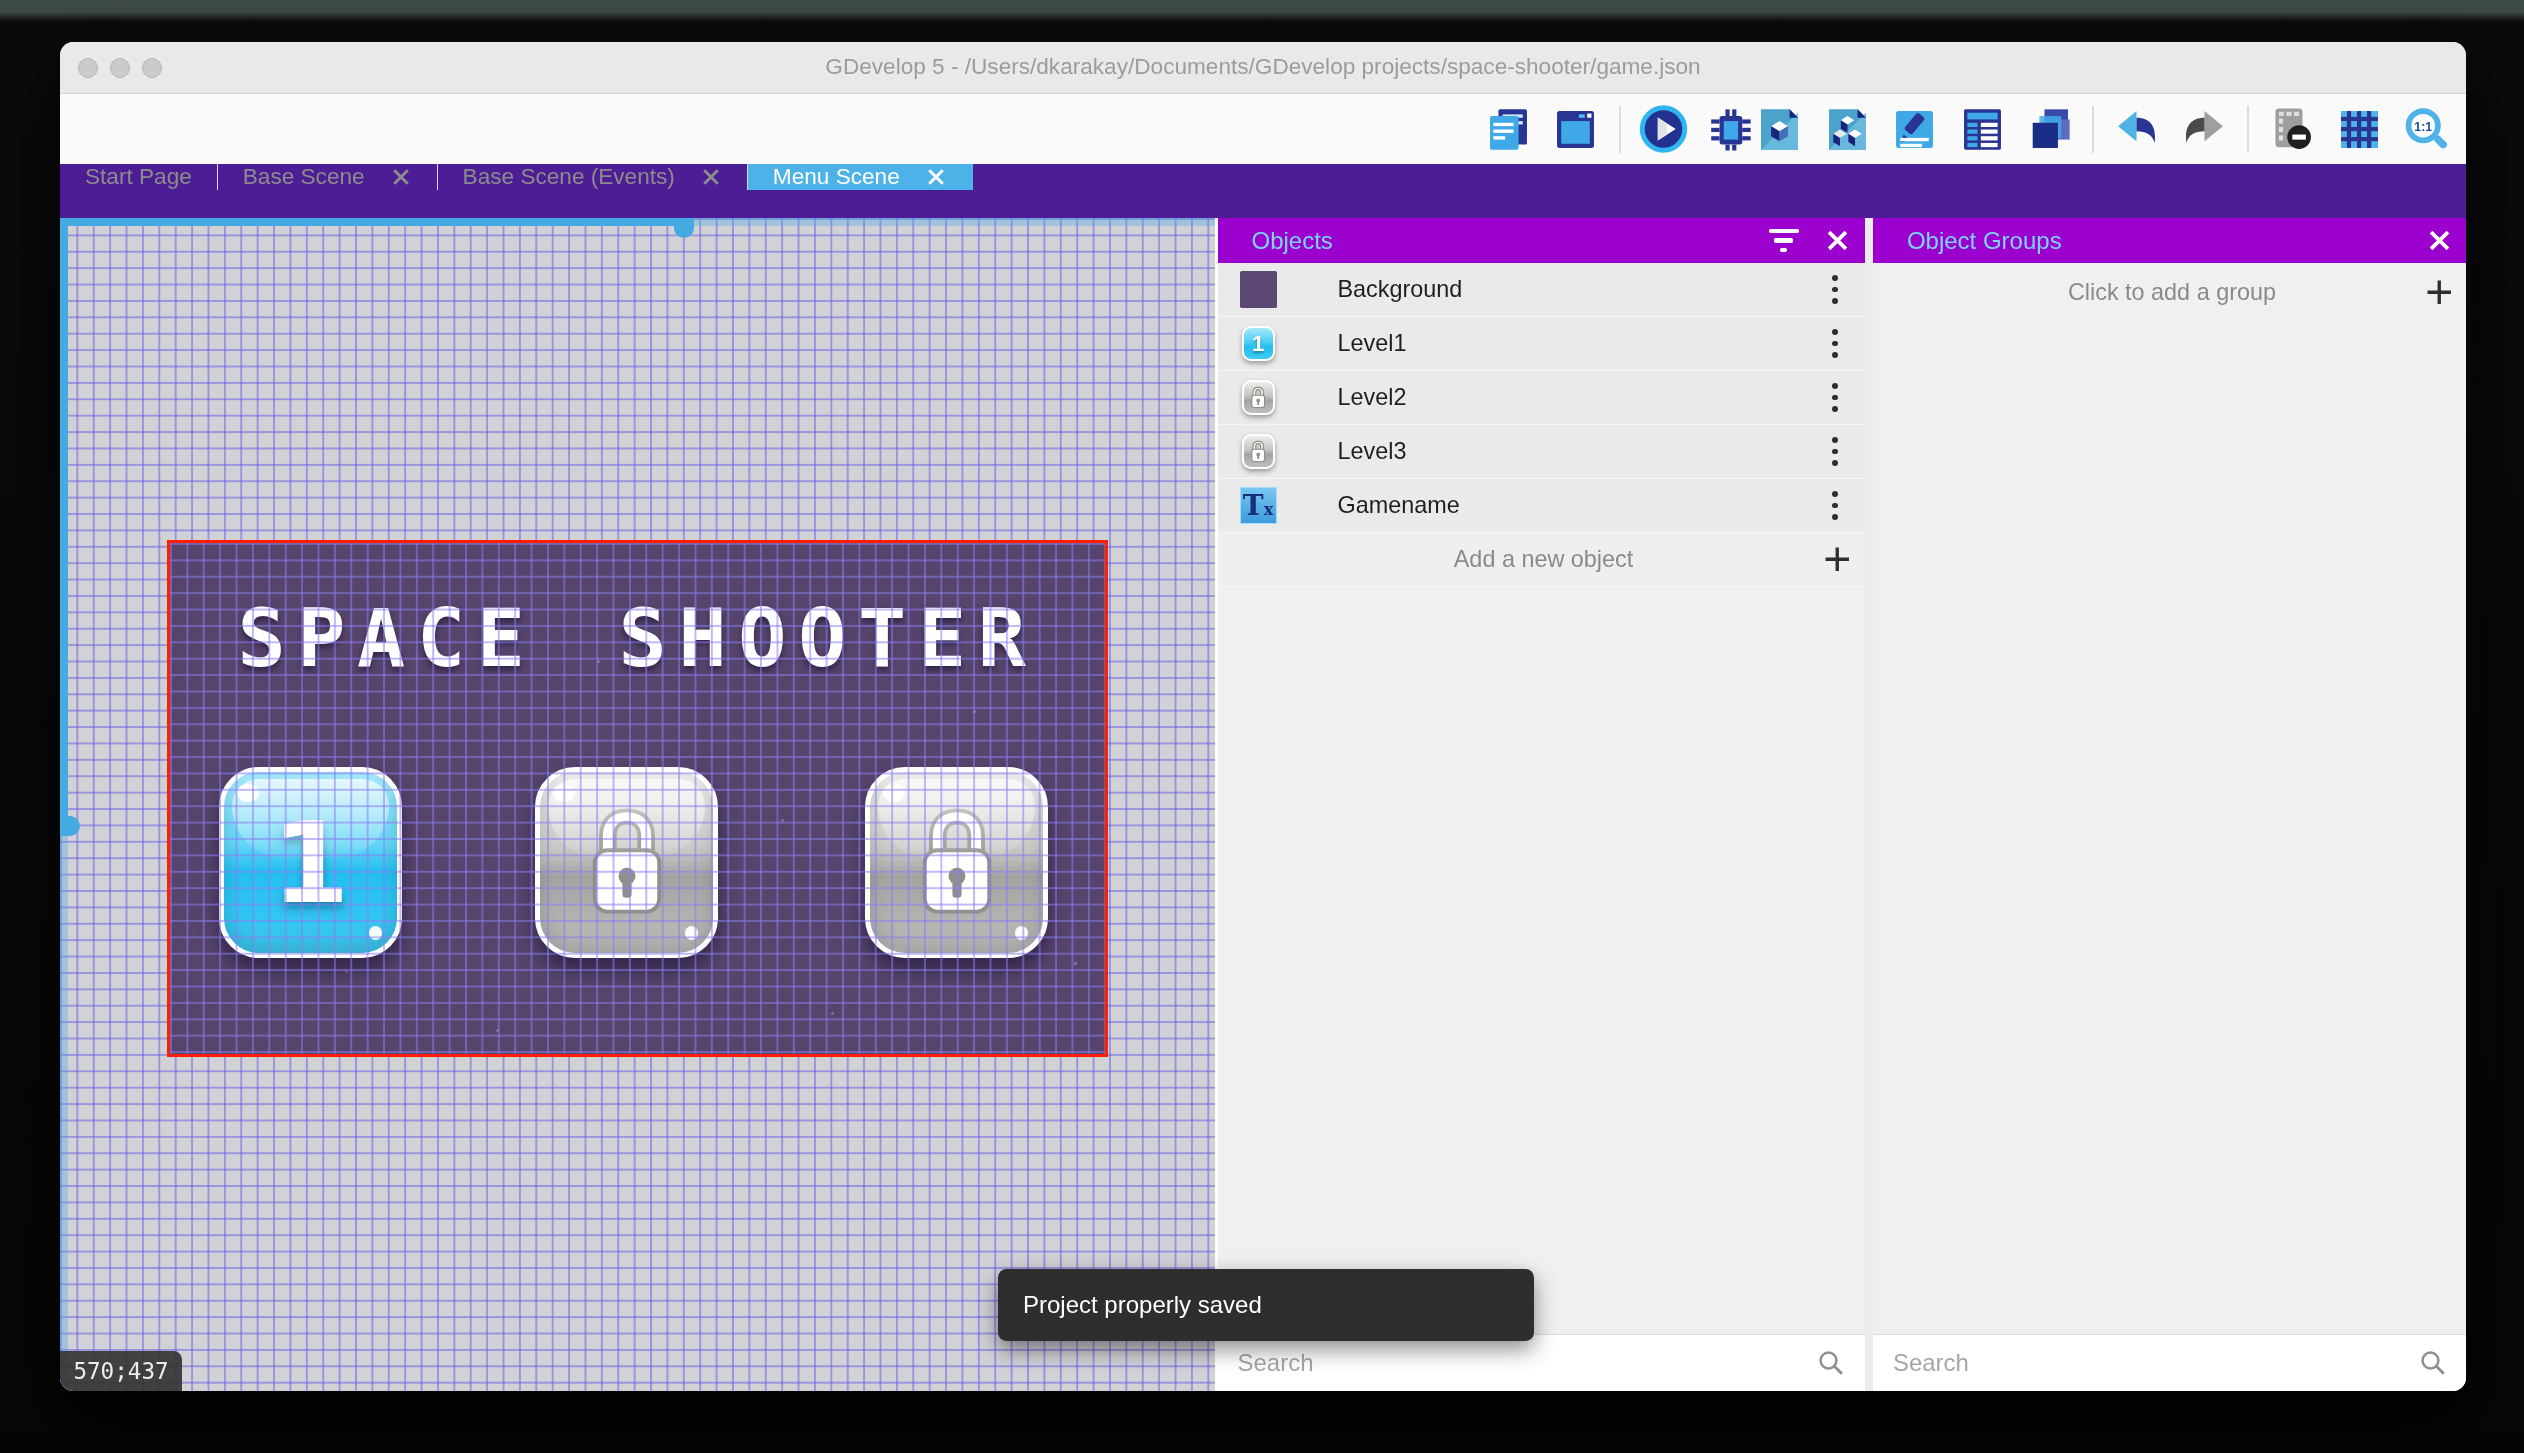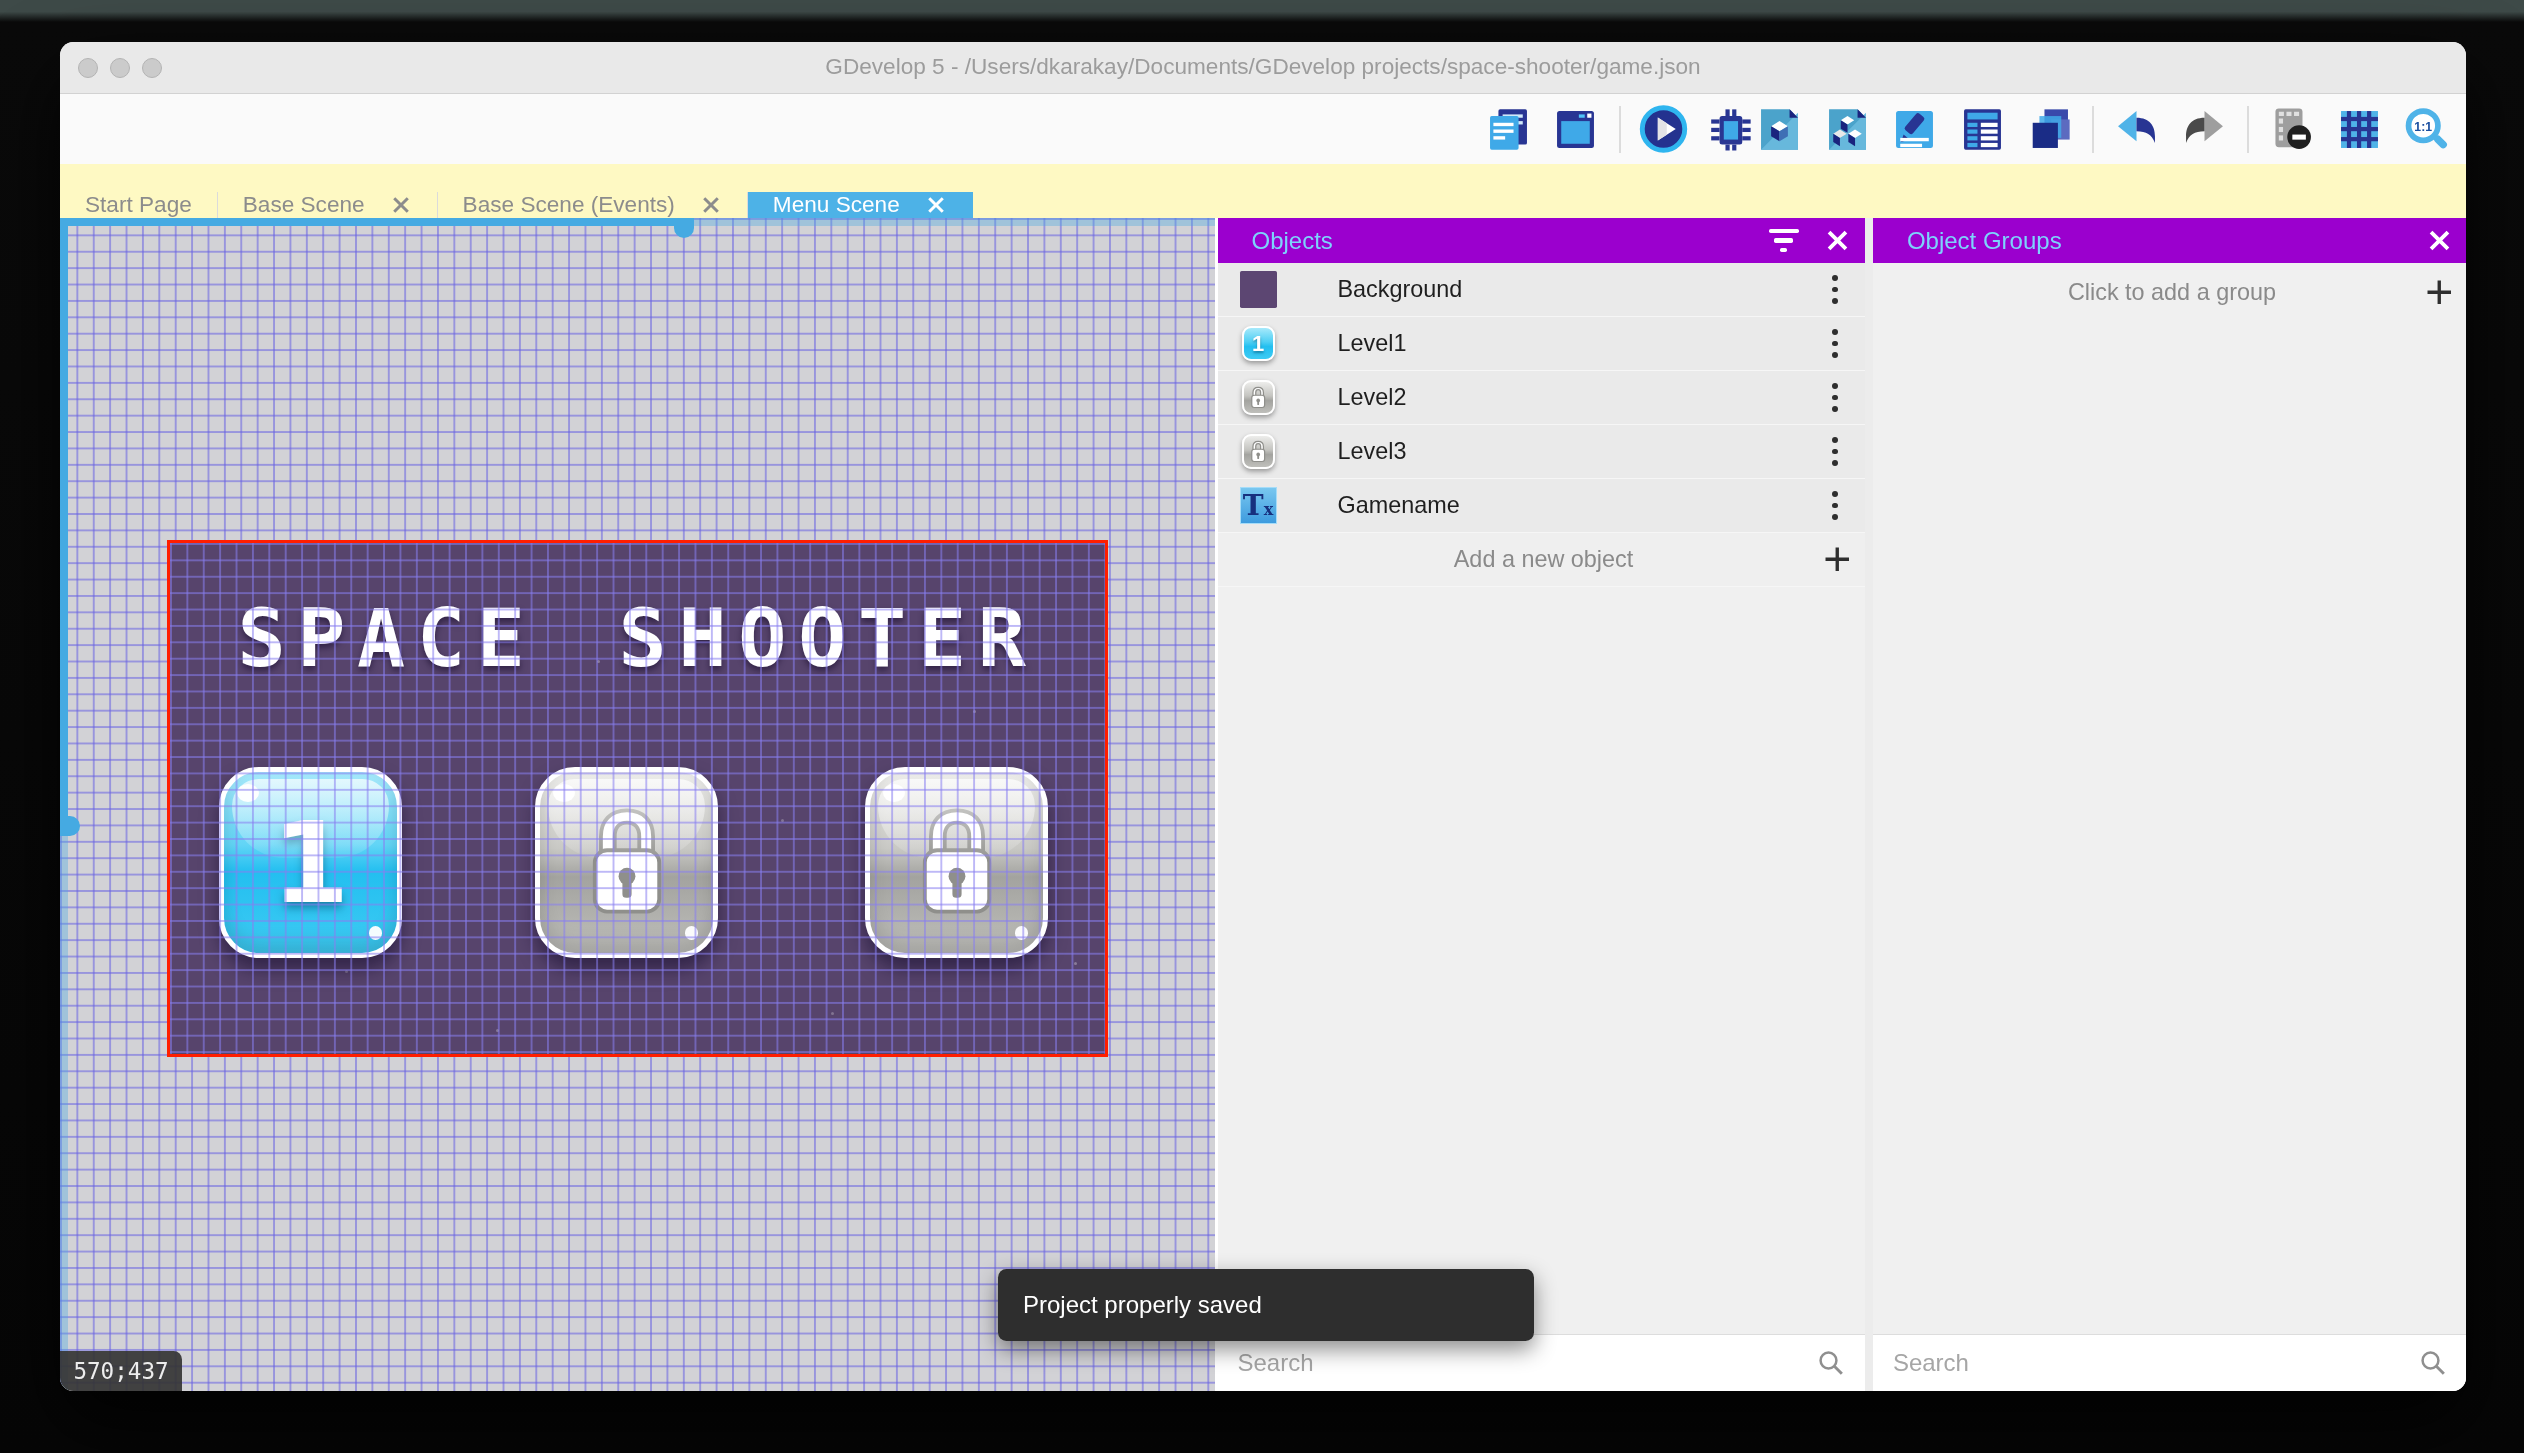--- a/index.html
+++ b/index.html
@@ -18,21 +18,21 @@
   .titlebar { height:52px; background:#E9E9E9; border-bottom:1.7px solid #D2D2D2; position:relative; }
   .traffic { position:absolute; left:18.4px; top:16px; display:flex; gap:11.7px; }
   .traffic i { width:20px; height:20px; border-radius:50%; background:#CBCBCB; border:0.8px solid #B4B4B4; }
   .win-title { text-align:center; line-height:50px; font-size:22.6px; font-weight:400; color:#9C9C9C; }
   
   .toolbar { height:70px; background:#FAFAFA; display:flex; align-items:center; justify-content:flex-end; padding:0 15px; }
   .tb-group { display:flex; align-items:center; gap:18.4px; }
   .tb-btn { width:49px; height:49px; display:flex; align-items:center; justify-content:center; cursor:pointer; }
   .tb-sep { width:1.7px; height:47px; background:#DCDCDC; }
   
-  .tabbar { height:54px; background:#fef9c3; display:flex; align-items:flex-end; }
+  .tabbar { height:54px; background:#4c1d95; display:flex; align-items:flex-start; }
   .tab { display:flex; align-items:center; padding:0 25px; font-size:22.6px; color:#8C8C8C; border-right:1.7px solid #DBDBDB; white-space:nowrap; cursor:pointer; }
   .tab .tab-x { margin-left:25px; display:flex; }
   .tab.active { background:#4DB2E7; color:#FFFFFF; border-right-color:transparent; }
   
   .main { position:absolute; left:0; top:176px; right:0; bottom:0; display:flex; }
   
   .canvas {
     flex:0 0 1155px; position:relative; overflow:hidden;
     background-color:#D2D2D6;
     background-image:

